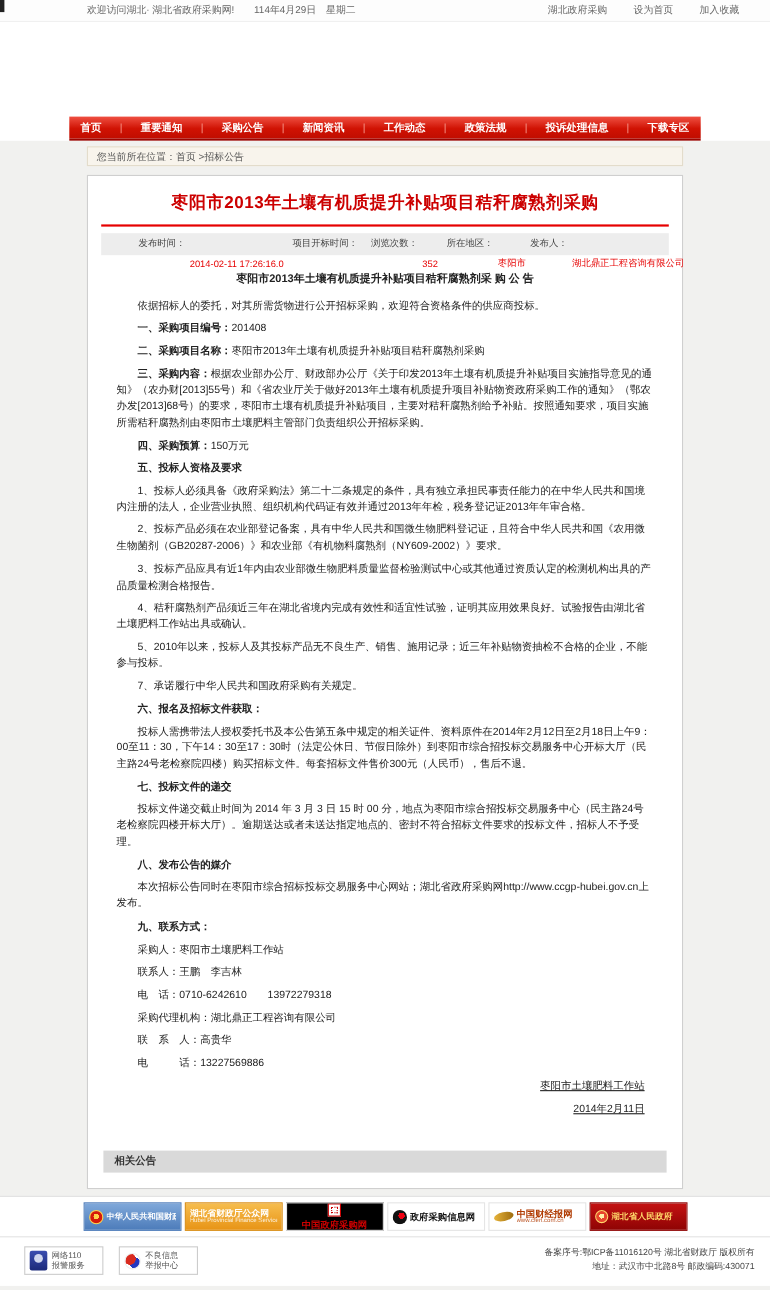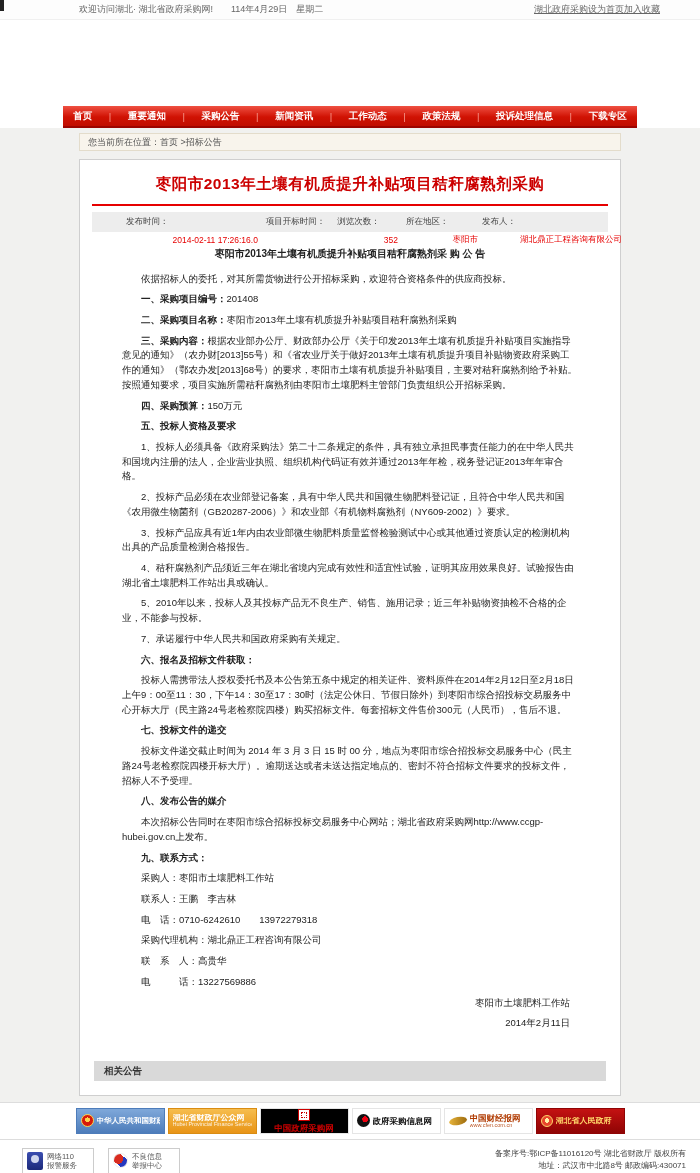--- a/index.html
+++ b/index.html
@@ -4,21 +4,21 @@
 <style>
   * { margin:0; padding:0; box-sizing:border-box; }
   html,body { width:700px; background:#ffffff; font-family:"Liberation Sans","DejaVu Sans",sans-serif; color:#333; }
   a { text-decoration:none; color:inherit; cursor:pointer; }
 
   
   .topbar { height:20px; background:#fdfdfd; border-bottom:1px solid #f0f0f0; font-size:9px; color:#666;
             display:flex; align-items:center; padding:0 24px; position:relative; }
   .corner-artifact { position:absolute; left:0; top:0; width:4px; height:11px; background:#222; }
   .topbar-left { display:flex; gap:18px; margin-left:55px; }
-  .topbar-right { margin-left:auto; display:flex; gap:0; margin-right:16px;text-decoration:underline; }
+  .topbar-right { margin-left:auto; display:flex; gap:24px; margin-right:4px; }
 
   
   .site-banner { height:86px; background:#ffffff; }
 
   
   .nav-wrap { width:574px; margin:0 auto; }
   .nav { height:22px; background:linear-gradient(#ef5042,#d01203 55%,#c00d00); border-bottom:2px solid #9c0400;
          display:flex; align-items:center; justify-content:space-around; font-size:9.5px; font-weight:bold; color:#fff; }
   .nav-item { padding:0 4px; white-space:nowrap; }
   .nav-sep { color:#f79a8e; font-weight:normal; }
@@ -34,25 +34,25 @@
   
   .card { width:542px; margin:0 auto; background:#fff; border:1px solid #cfcfcf; padding-top:14px; }
   .article-title { text-align:center; color:#cc0000; font-weight:bold; font-size:15.5px; letter-spacing:.5px; }
   .title-rule { height:2px; background:#e60000; margin:9px 12px 0; }
   .meta-bar { margin:6px 12px 0; height:20px; background:#ededed; display:flex; align-items:center; justify-content:center;
               font-size:8.5px; color:#444; gap:4px; white-space:nowrap;padding-left:48px; }
   .meta-bar .v { color:#e60000;margin-top:36px; }
   .meta-bar .gap { width:6px; }
 
   
-  .doc-body { padding:14px 42px 6px; font-size:9.5px; line-height:1.55; color:#222; }
+  .doc-body { padding:14px 26px 6px; font-size:9.5px; line-height:1.55; color:#222; }
   .doc-heading { text-align:center; font-weight:bold; font-size:10px; margin-bottom:10px; }
   .doc-para { margin:6px 0; text-indent:2em; }
   .doc-para b { font-weight:bold; }
-  .doc-para.align-right { text-align:right; text-indent:0; padding-right:8px; }
+  .doc-para.align-right { text-align:right; text-indent:0; padding-right:8px;text-decoration:underline; }
 
   
   .related-bar { margin:18px 14px 14px; height:20px; line-height:20px; background:#d9d9d9;
                  font-size:9.5px; font-weight:bold; color:#333; padding-left:10px; }
 
   
   .banner-strip { background:#ffffff; border-top:1px solid #ddd; border-bottom:1px solid #ddd; margin-top:6px; padding:5px 0; }
   .banner-row { display:flex; justify-content:center; gap:3px; }
   .banner { width:89px; height:26px; display:flex; align-items:center; gap:3px; padding:0 4px; overflow:hidden; border:1px solid #e5e5e5; }
   .b-text { display:flex; flex-direction:column; line-height:1.05; overflow:hidden; }

